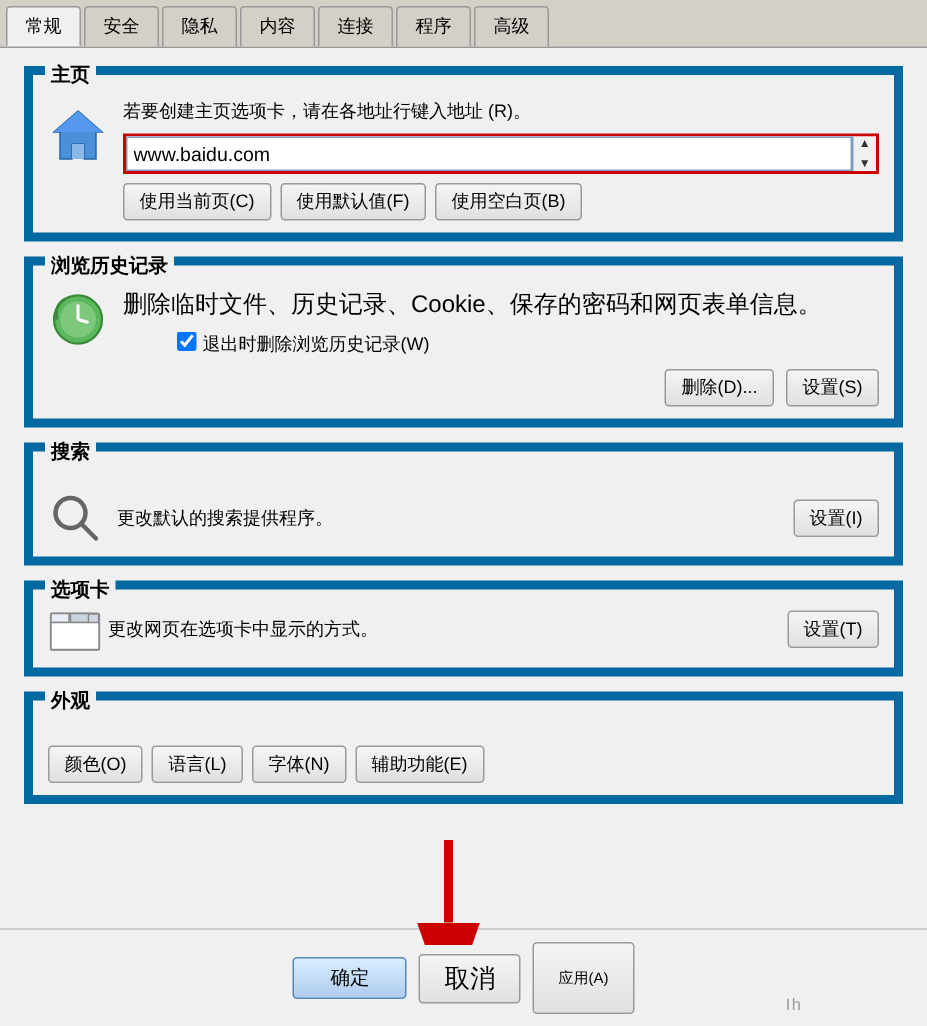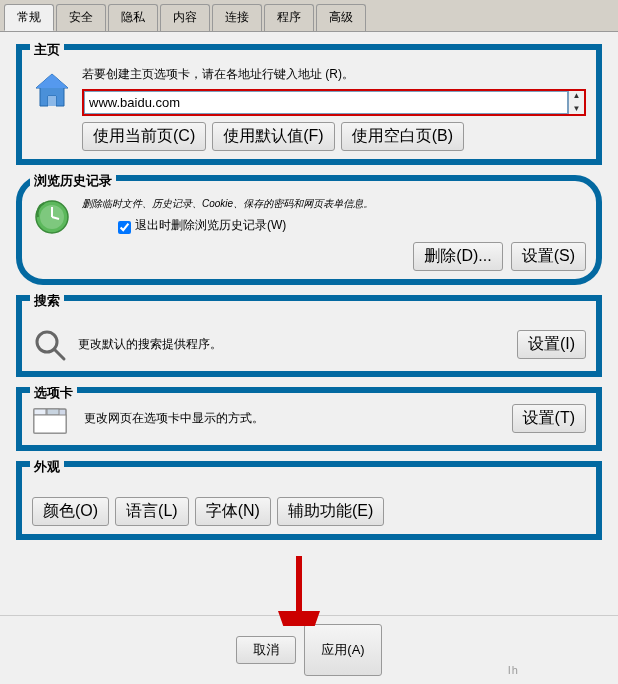--- a/index.html
+++ b/index.html
@@ -111,56 +111,54 @@
       margin-top: 4px;
     }
 
     
     .btn {
       padding: 3px 10px;
       background: linear-gradient(to bottom, #f5f5f5, #e0e0e0);
       border: 1px solid #999;
       border-radius: 3px;
       cursor: pointer;
-      font-size: 16px;
+      font-size: 12px;
       font-family: "SimSun", "宋体", sans-serif;
     }
 
     
     .history-section {
       padding-top: 16px;
-      border-radius: 27px;
     }
 
     .history-inner {
       display: flex;
       align-items: flex-start;
       gap: 10px;
     }
 
     .history-icon {
       width: 40px;
       height: 40px;
       flex-shrink: 0;
     }
 
     .history-right {
       flex: 1;
     }
 
     .history-desc {
-      font-size: 10px;
+      font-size: 16px;
       margin-bottom: 6px;
       line-height: 1.4;
-      font-style: italic;
     }
 
     .checkbox-row {
       display: flex;
-      align-items: flex-end;
+      align-items: flex-start;
       gap: 4px;
       margin-bottom: 8px;
       font-size: 12px;
       padding-left: 36px;
     }
 
     .history-buttons {
       display: flex;
       gap: 8px;
       justify-content: flex-end;
@@ -188,21 +186,21 @@
       font-size: 12px;
     }
 
     
     .tabs-section {
     }
 
     .tabs-inner {
       display: flex;
       align-items: center;
-      gap: 16px;
+      gap: 4px;
       justify-content: center;
     }
 
     .tabs-icon {
       width: 36px;
       height: 36px;
       flex-shrink: 0;
     }
 
     .tabs-desc {
@@ -238,42 +236,42 @@
       border: 2px solid #4a90d9;
       padding: 4px 24px;
       font-size: 13px;
       border-radius: 3px;
       cursor: pointer;
       font-family: "SimSun", "宋体", sans-serif;
     }
 
     .bottom-bar .btn-cancel {
       padding: 4px 16px;
-      font-size: 13px;
+      font-size: 17px;
     }
 
     .bottom-bar .btn-apply {
       padding: 16px 16px;
-      font-size: 13px;
+      font-size: 10px;
       text-align: right;
     }
 
     
     .red-arrow {
       position: absolute;
       left: 50%;
       top: -60px;
       transform: translateX(-40px);
     }
 
     
     .watermark {
       position: absolute;
       bottom: 8px;
-      right: 99px;
+      right: 83px;
       font-size: 11px;
       color: rgba(100,100,100,0.6);
       letter-spacing: 1px;
     }
 
     .url-box {
       display: flex;
       border: 2px solid #cc0000;
       background: white;
       margin-bottom: 6px;
@@ -431,18 +429,19 @@
     <div class="red-arrow">
       <svg width="60" height="70" viewBox="0 0 60 70">
         <defs>
           <marker id="arrowhead" markerWidth="10" markerHeight="7" refX="0" refY="3.5" orient="auto">
             <polygon points="0 0, 10 3.5, 0 7" fill="#cc0000"></polygon>
           </marker>
         </defs>
         <line x1="30" y1="0" x2="30" y2="55" stroke="#cc0000" stroke-width="6" marker-end="url(#arrowhead)"></line>
       </svg>
     </div>
+    <button class="btn btn-ok" style="background: linear-gradient(to bottom, #d8eeff, #b0ccee); border: 1px solid #5588bb; padding: 4px 24px; font-size: 13px;">确定</button>
     <button class="btn btn-cancel">取消</button>
     <button class="btn btn-apply">应用(A)</button>
     <div class="watermark">Ih</div>
   </div>
 
 </div>
 
 </body></html>

